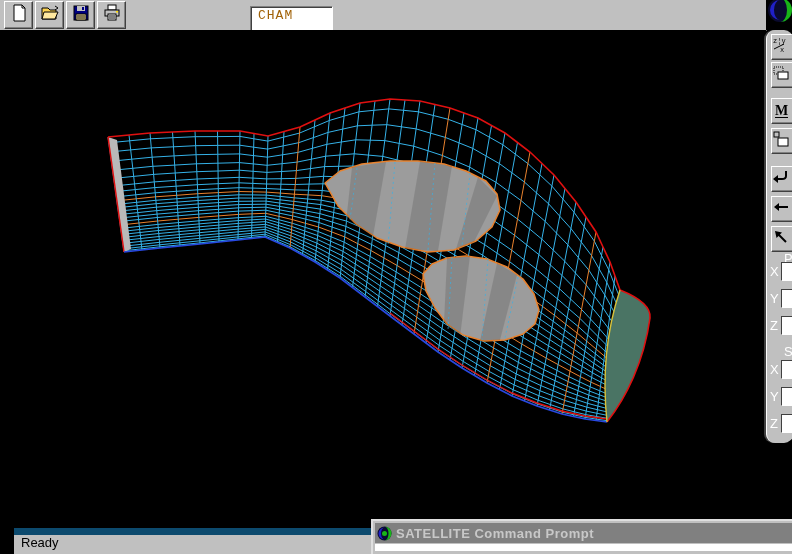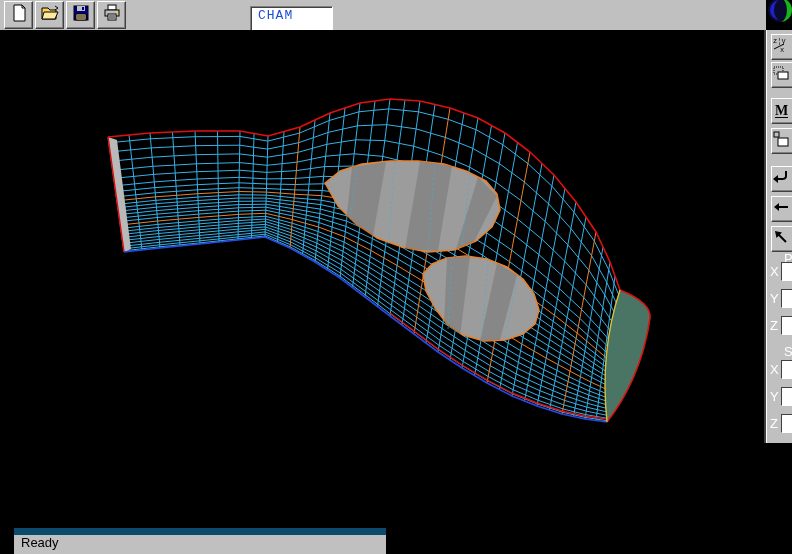--- a/index.html
+++ b/index.html
@@ -9,28 +9,28 @@
   .toolbar{position:absolute;left:0;top:0;width:766px;height:30px;background:#C0C0C0;
            border-right:1px solid #404040;border-bottom:1px solid #808080;
            display:flex;align-items:center;}
   .tbtn{width:27px;height:26px;margin:0 1px;background:#C0C0C0;
         border-top:1px solid #fff;border-left:1px solid #fff;
         border-right:1px solid #404040;border-bottom:1px solid #404040;
         box-shadow:inset -1px -1px 0 #808080;display:flex;align-items:center;justify-content:center;}
   .tbtn:first-child{margin-left:4px;}
   .tfield{height:17px;background:#fff;border:1px solid;
           border-color:#808080 #fff #fff #808080;box-shadow:inset 1px 1px 0 #404040;
-          font-family:"Liberation Mono","DejaVu Sans Mono",monospace;font-size:13px;color:#1d4ed8;
+          font-family:"Liberation Mono","DejaVu Sans Mono",monospace;font-size:13px;color:#a16207;
           padding:0 0 12px 7px;display:flex;align-items:center;letter-spacing:1px;}
   .f-cham{position:absolute;left:250px;top:6px;width:74px;}
   .f-domain{position:absolute;left:348px;top:6px;width:142px;}
   .logo-corner{position:absolute;left:766px;top:0;width:26px;height:30px;background:#000;overflow:hidden;}
   
   .sidepanel{position:absolute;left:766px;top:30px;width:26px;height:413px;background:#C0C0C0;
-             border-left:1px solid #fff;box-shadow:-2px 0 0 #404040;overflow:hidden;}
+             border-left:1px solid #fff;box-shadow:-2px 0 0 #404040;overflow:hidden;border-radius:9px;}
   .sbtn{position:absolute;left:4px;width:26px;height:24px;background:#C0C0C0;
         border-top:1px solid #fff;border-left:1px solid #fff;
         border-right:1px solid #404040;border-bottom:1px solid #404040;
         box-shadow:inset -1px -1px 0 #808080;display:flex;align-items:center;
         font-family:"Liberation Serif",serif;}
   .plabel{position:absolute;color:#fff;font-size:13px;line-height:13px;}
   .pbox{position:absolute;height:17px;width:20px;background:#fff;border:1px solid;
         border-color:#404040 #fff #fff #404040;}
   
   .viewport{position:absolute;left:0;top:30px;width:766px;height:498px;background:#000;}
@@ -265,14 +265,28 @@
     <div class="plabel" style="left:3px;top:360px;">Y</div>
     <div class="pbox" style="left:14px;top:357px;"></div>
     <div class="plabel" style="left:3px;top:387px;">Z</div>
     <div class="pbox" style="left:14px;top:384px;"></div>
   </div>
 
   <div class="statusbar">
     <span>Ready</span>
   </div>
 
+  <div class="cmdwin">
+    <div class="cmdtitle">
+      <span style="margin:0;">
+        <svg width="15" height="15" viewBox="0 0 30 30" style="display:block;">
+          <circle cx="15" cy="15" r="14" fill="#0A0A30"></circle>
+          <path d="M15 1 A14 14 0 0 1 15 29 A8 14 0 0 0 15 1" fill="#18B418"></path>
+          <path d="M15 3 A12 12 0 0 0 15 27 A7 12 0 0 1 15 3" fill="#2020C8"></path>
+          <circle cx="15" cy="15" r="5" fill="#18B418"></circle>
+        </svg>
+      </span>
+      <span>SATELLITE Command Prompt</span>
+    </div>
+    <div class="cmdbody"></div>
+  </div>
 
 </div>
 
 </body></html>

